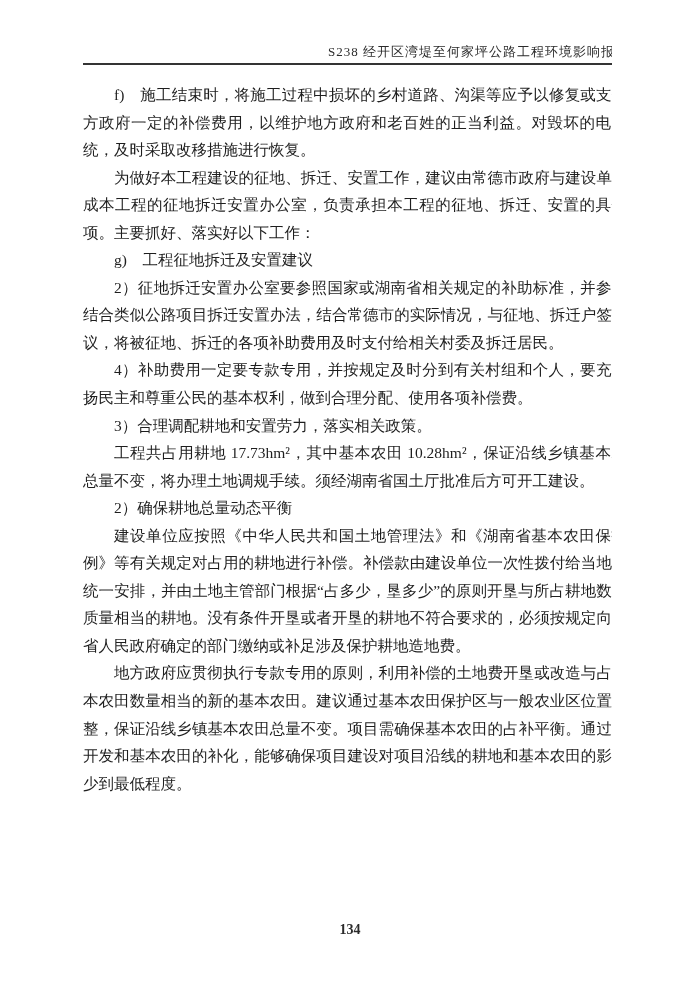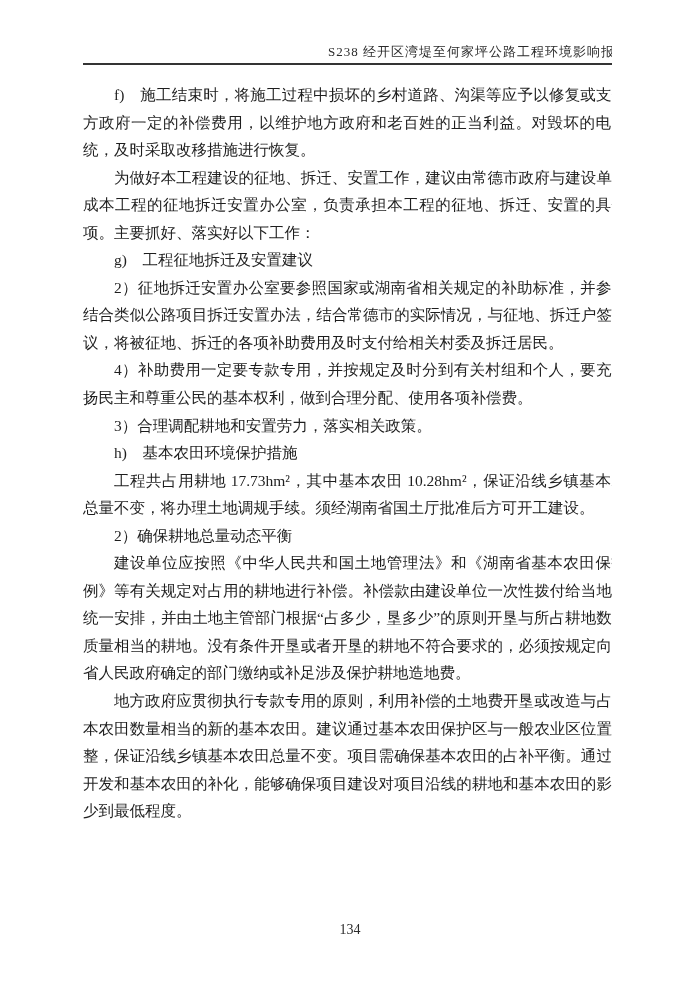--- a/index.html
+++ b/index.html
@@ -51,39 +51,39 @@
     word-break: break-all;
   }
   .page-footer {
     position: absolute;
     top: 922px;
     left: 0;
     width: 700px;
     text-align: center;
     font-size: 14px;
     color: #2b2b2b;
+    font-weight: bold;
   }
 </style>
 </head>
 <body>
 
 <div class="page">
 
   <div class="running-header">S238 经开区湾堤至何家坪公路工程环境影响报告书</div>
 
   <div class="header-rule"></div>
 
   <div class="content">
     <p>f)　施工结束时，将施工过程中损坏的乡村道路、沟渠等应予以修复或支付地方政府一定的补偿费用，以维护地方政府和老百姓的正当利益。对毁坏的电力系统，及时采取改移措施进行恢复。</p>
     <p>为做好本工程建设的征地、拆迁、安置工作，建议由常德市政府与建设单位组成本工程的征地拆迁安置办公室，负责承担本工程的征地、拆迁、安置的具体事项。主要抓好、落实好以下工作：</p>
     <p>g)　工程征地拆迁及安置建议</p>
     <p>2）征地拆迁安置办公室要参照国家或湖南省相关规定的补助标准，并参考、结合类似公路项目拆迁安置办法，结合常德市的实际情况，与征地、拆迁户签订协议，将被征地、拆迁的各项补助费用及时支付给相关村委及拆迁居民。</p>
     <p>4）补助费用一定要专款专用，并按规定及时分到有关村组和个人，要充分发扬民主和尊重公民的基本权利，做到合理分配、使用各项补偿费。</p>
     <p>3）合理调配耕地和安置劳力，落实相关政策。</p>
-    <p>h)　基本农田环境保护措施</p>
     <p>工程共占用耕地 17.73hm²，其中基本农田 10.28hm²，保证沿线乡镇基本农田总量不变，将办理土地调规手续。须经湖南省国土厅批准后方可开工建设。</p>
     <p>2）确保耕地总量动态平衡</p>
     <p>建设单位应按照《中华人民共和国土地管理法》和《湖南省基本农田保护条例》等有关规定对占用的耕地进行补偿。补偿款由建设单位一次性拨付给当地政府统一安排，并由土地主管部门根据“占多少，垦多少”的原则开垦与所占耕地数量和质量相当的耕地。没有条件开垦或者开垦的耕地不符合要求的，必须按规定向湖南省人民政府确定的部门缴纳或补足涉及保护耕地造地费。</p>
     <p>地方政府应贯彻执行专款专用的原则，利用补偿的土地费开垦或改造与占用基本农田数量相当的新的基本农田。建议通过基本农田保护区与一般农业区位置的调整，保证沿线乡镇基本农田总量不变。项目需确保基本农田的占补平衡。通过土地开发和基本农田的补化，能够确保项目建设对项目沿线的耕地和基本农田的影响减少到最低程度。</p>
   </div>
 
   <div class="page-footer">134</div>
 
 </div>
 

